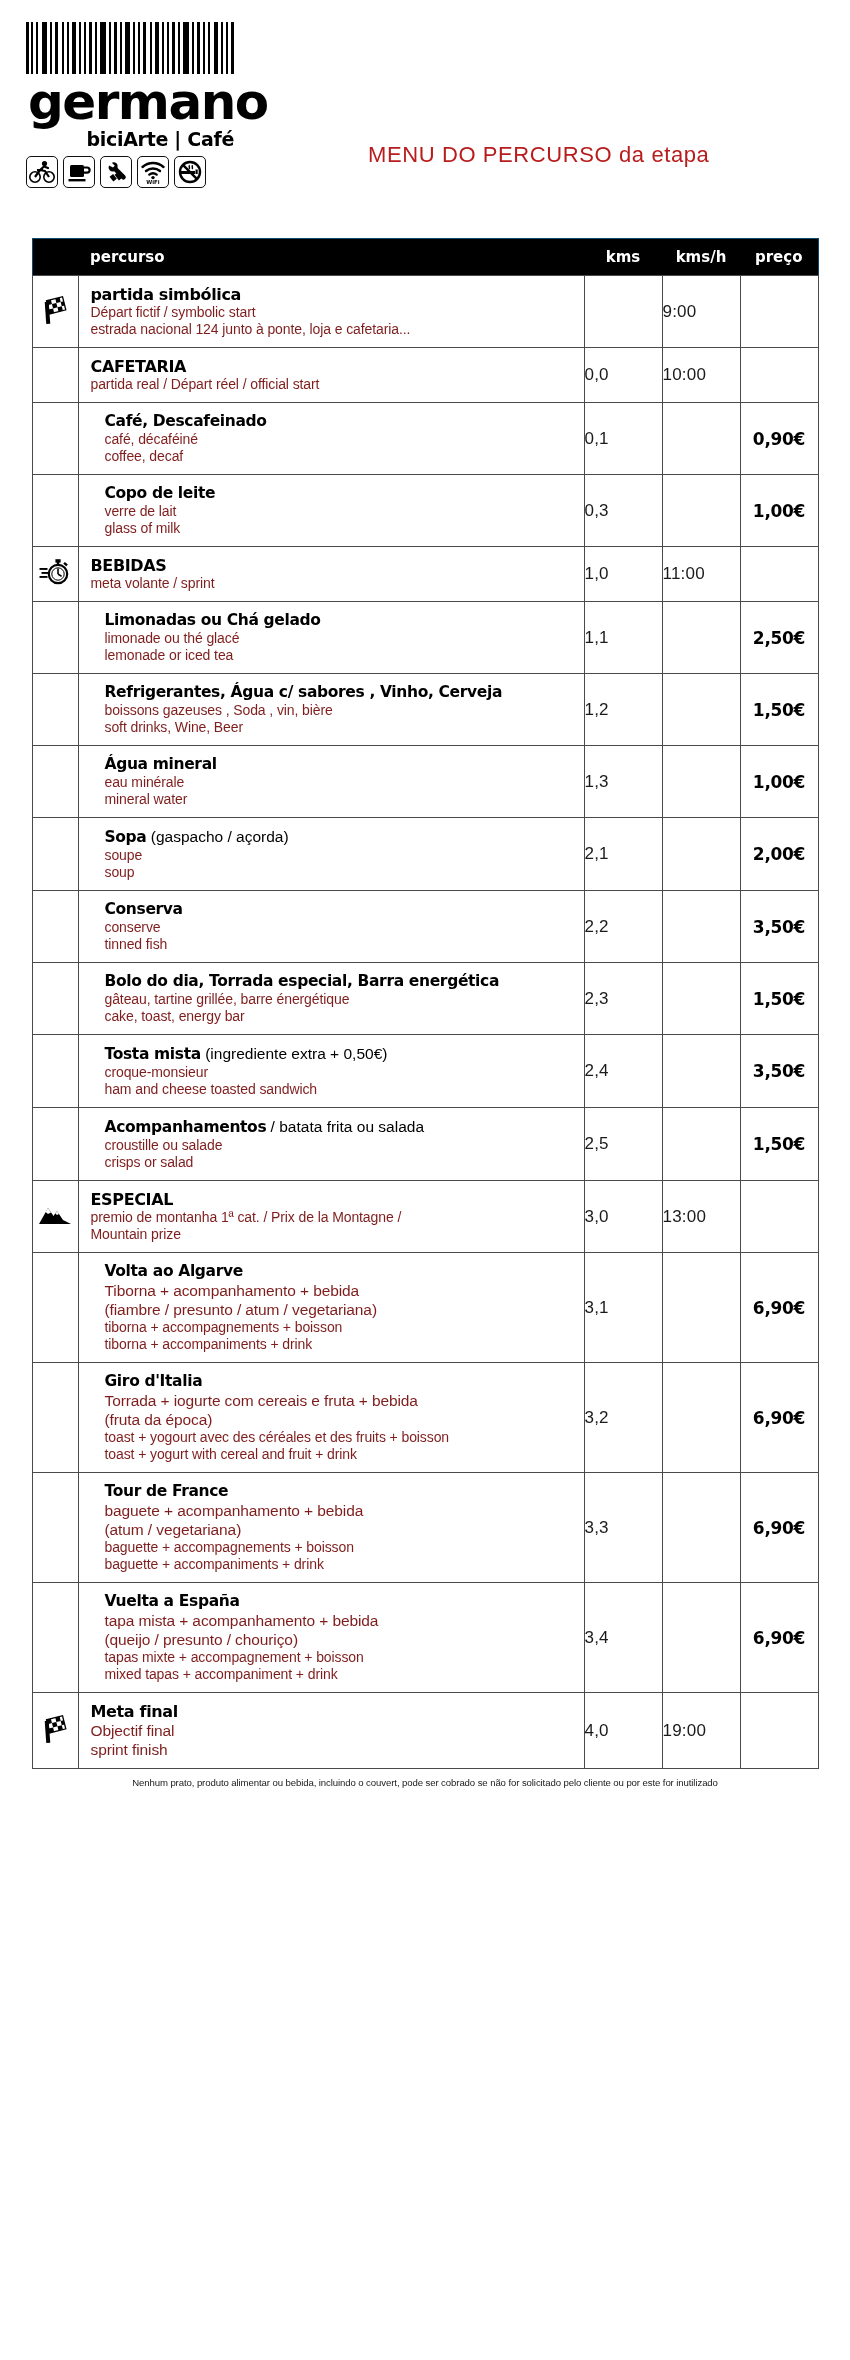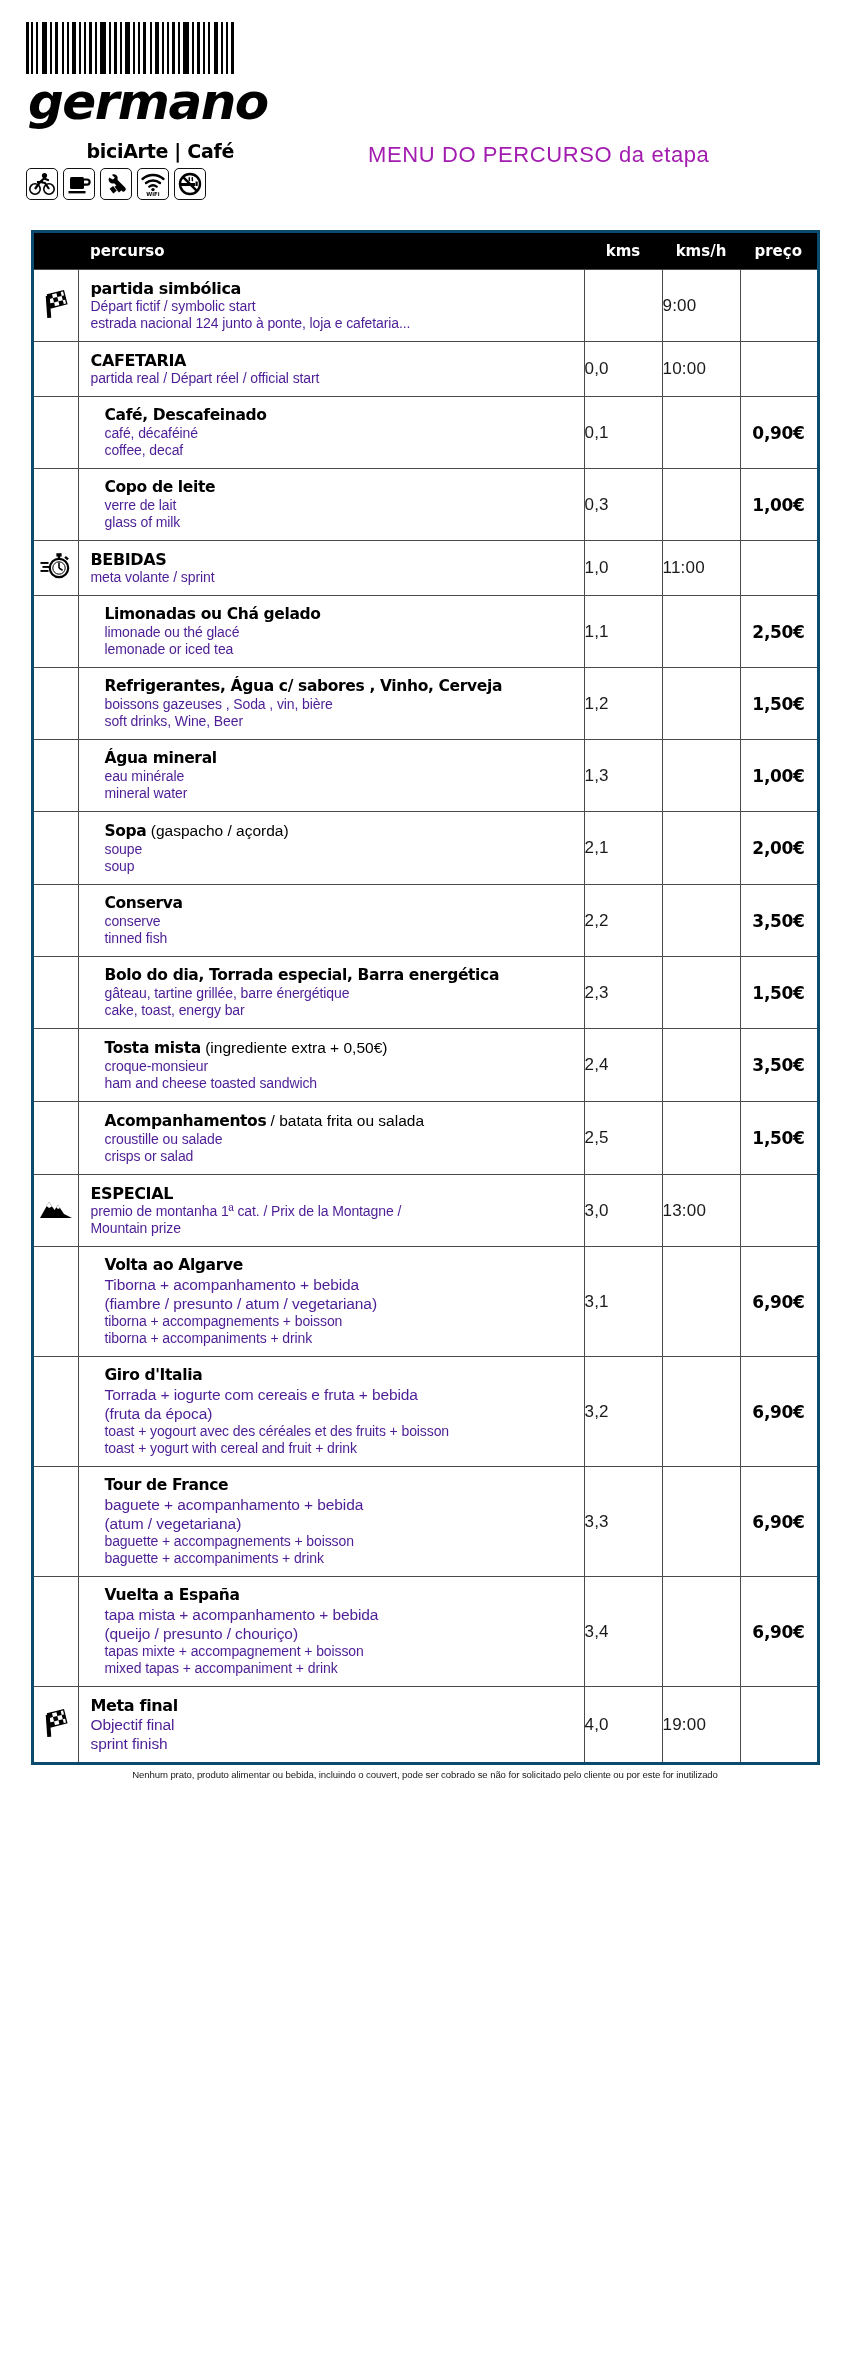--- a/index.html
+++ b/index.html
@@ -33,22 +33,21 @@
     display: block;
     width: 212px;
     height: 52px;
   }
   .wordmark {
     font-family: "DejaVu Sans", sans-serif;
     font-weight: 700;
     font-size: 50px;
     line-height: 52px;
     letter-spacing: -1.5px;
-    margin: 2px 0 12px 2px;
-    font-style: italic;
+    margin: 2px 0 0 2px;
   }
   .subbrand {
     font-family: "DejaVu Sans", sans-serif;
     font-weight: 700;
     font-size: 19px;
     line-height: 22px;
     letter-spacing: -0.3px;
     text-align: right;
     width: 208px;
     margin-top: 0px;
@@ -72,31 +71,31 @@
   .amenity svg { display:block; }
 
   .page-title {
     position: absolute;
     left: 368px;
     top: 142px;
     font-family: "Liberation Sans", sans-serif;
     font-weight: 300;
     font-size: 22px;
     letter-spacing: 0.6px;
-    color: #a21caf;
+    color: #b91c1c;
     white-space: nowrap;
   }
 
   
   .menu-table {
     width: 786px;
-    margin: 0 auto;
+    margin: 8px auto;
     border-collapse: collapse;
     table-layout: fixed;
-    border: 3px solid #0c4a6e;
+    border: 1px solid #0c4a6e;
   }
   .menu-table col.c-icon  { width: 46px; }
   .menu-table col.c-desc  { width: 506px; }
   .menu-table col.c-kms   { width: 78px; }
   .menu-table col.c-kmsh  { width: 78px; }
   .menu-table col.c-price { width: 78px; }
 
   thead th {
     background: #000;
     color: #fff;
@@ -152,21 +151,21 @@
     font-family: "Liberation Sans", sans-serif;
     font-weight: 300;
     font-size: 15.5px;
     letter-spacing: 0px;
   }
   .sub-line {
     font-family: "Liberation Sans", sans-serif;
     font-weight: 300;
     font-size: 14px;
     line-height: 17px;
-    color: #4c1d95;
+    color: #7f1d1d;
     letter-spacing: -0.1px;
   }
   .sub-line.big {
     font-size: 15.5px;
     line-height: 19px;
   }
 
   
   tr.section .title-line { font-size: 16px; }
 

